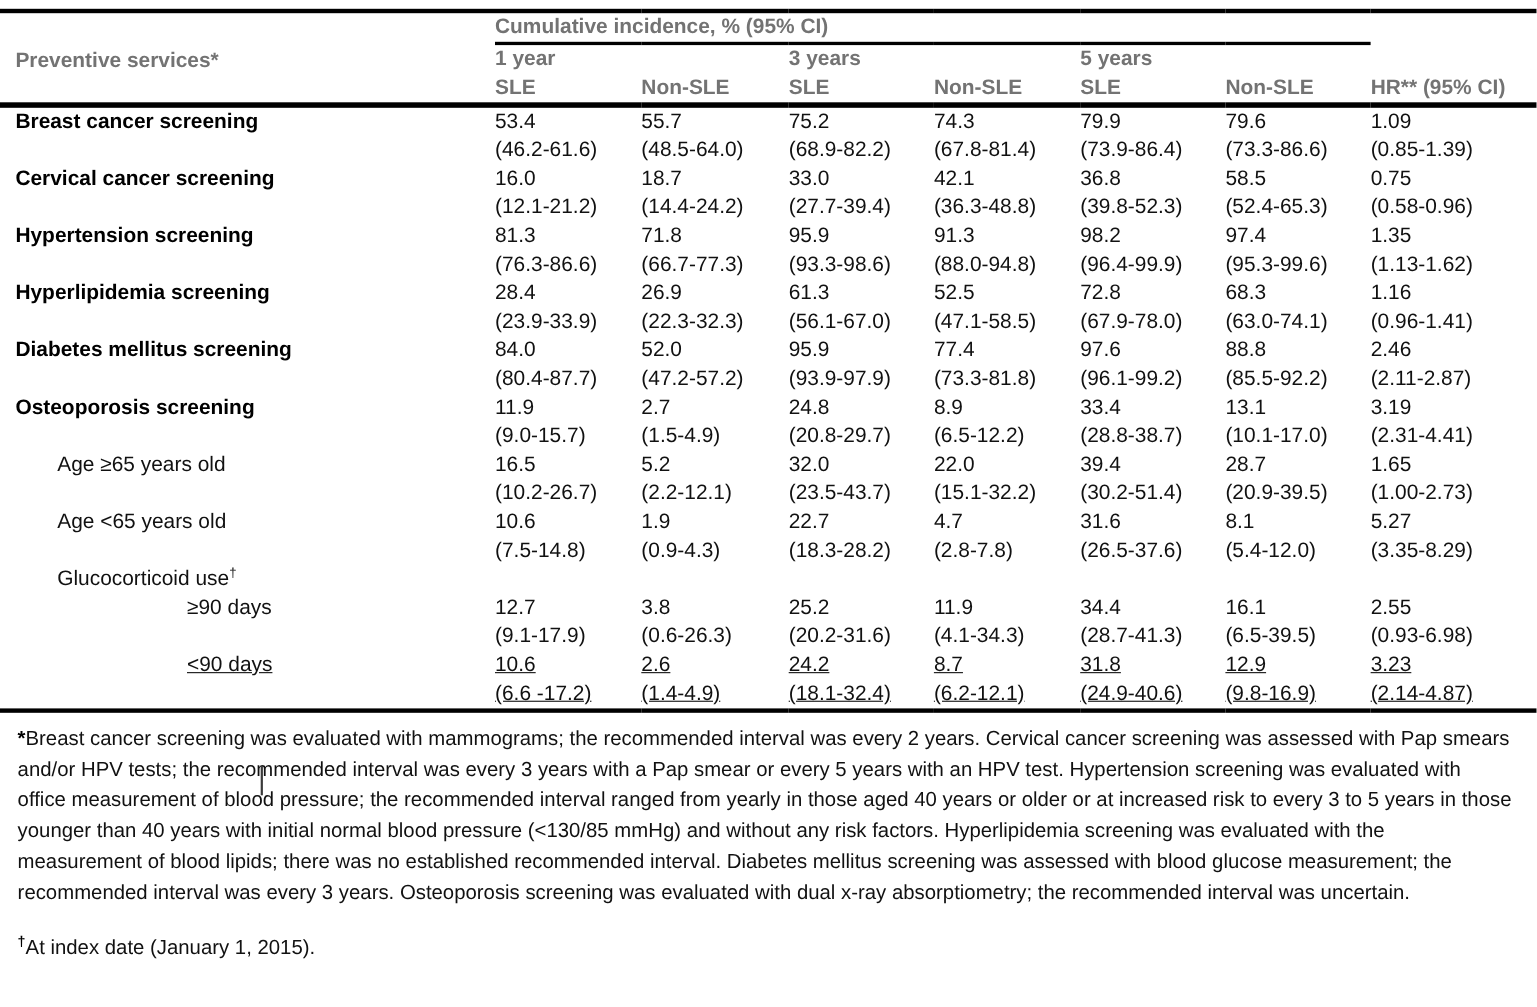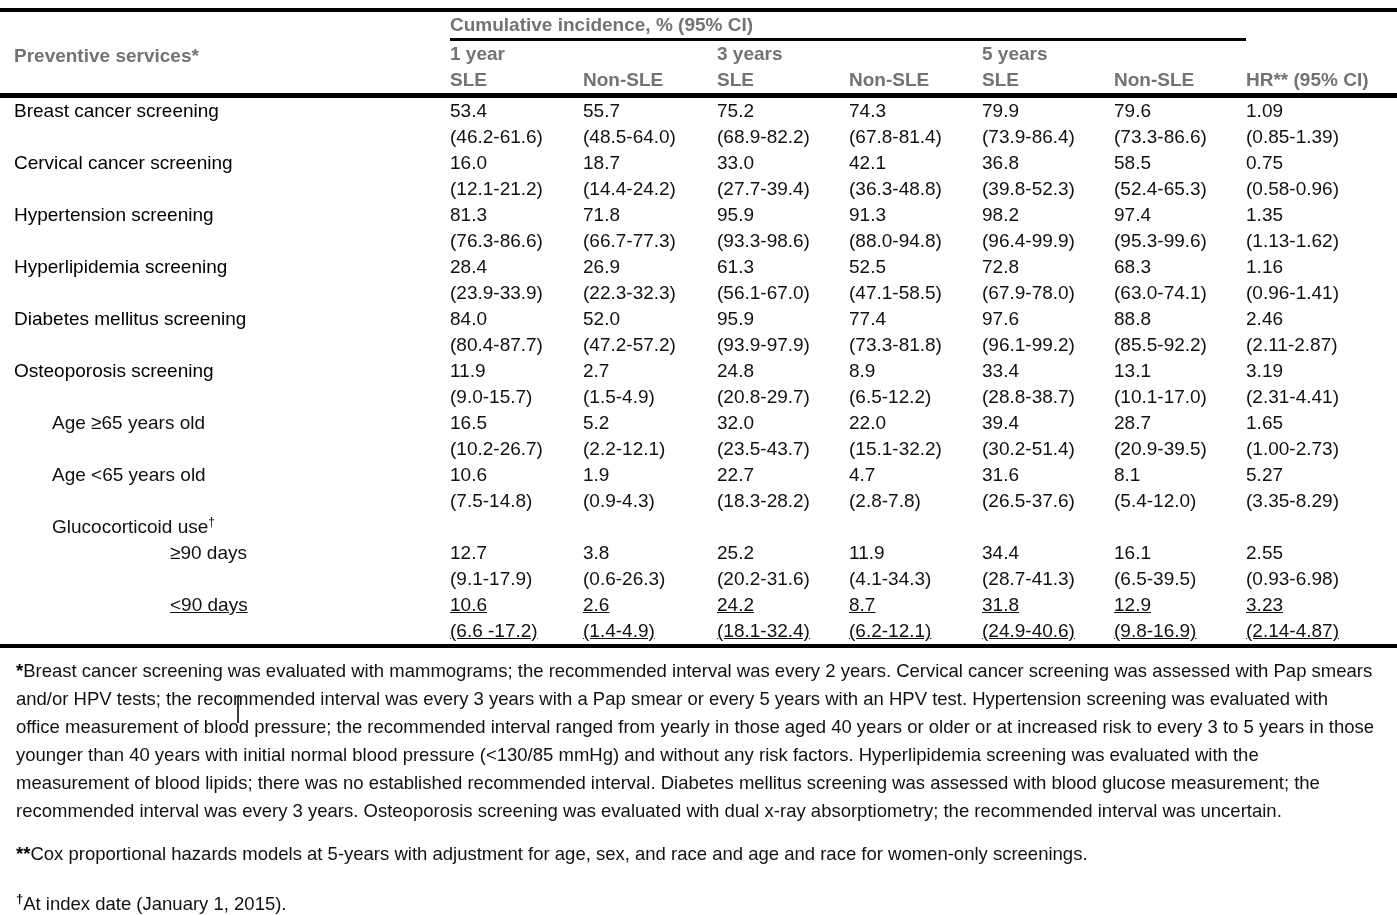--- a/index.html
+++ b/index.html
@@ -18,21 +18,21 @@
   thead th { font-weight:bold; color:#737373; }
   tr.rA > th { border-top:4px solid #000; }
   th.span6 { border-bottom:3px solid #000; }
   th.svc { vertical-align:middle; padding-top:6px; }
   th.hrcol { vertical-align:bottom; }
   tr.rC th { border-bottom:5px solid #000; }
   th.svc, th.hrcol { border-bottom:5px solid #000; }
   .c0 { padding-left:14px; }
   td.lbl.i1 { padding-left:52px; }
   td.lbl.i2 { padding-left:170px; }
-  td.b { font-weight:normal; color:#000; }
+  td.b { font-weight:bold; color:#000; }
   tbody tr:last-child td { border-bottom:4px solid #000;text-decoration:underline; }
   sup.dag { font-size:12px; line-height:0; }
   
   .footnotes { padding:0 10px 0 4px; font-size:18.5px; line-height:28px; color:#111; }
   .footnotes p { margin:12px; }
   .footnotes p.f1 { margin-top:9px; }
   .footnotes p.f2 { margin-top:15px; }
   .footnotes p.f3 { margin-top:17px; }
   .marker { font-weight:bold; color:#000; }
   .marker.sup { vertical-align:super; font-size:13px; }
@@ -394,18 +394,17 @@
           <td>
             <div>3.23</div>
             <div>(2.14-4.87)</div>
           </td>
         </tr>
       </tbody>
   </table>
 
   <div class="footnotes">
       <p class="f1"><span class="marker">*</span><span>Breast cancer screening was evaluated with mammograms; the recommended interval was every 2 years. Cervical cancer screening was assessed with Pap smears and/or HPV tests; the recommended interval was every 3 years with a Pap smear or every 5 years with an HPV test. Hypertension screening was evaluated with office measurement of blood pressure; the recommended interval ranged from yearly in those aged 40 years or older or at increased risk to every 3 to 5 years in those younger than 40 years with initial normal blood pressure (&lt;130/85 mmHg) and without any risk factors. Hyperlipidemia screening was evaluated with the measurement of blood lipids; there was no established recommended interval. Diabetes mellitus screening was assessed with blood glucose measurement; the recommended interval was every 3 years. Osteoporosis screening was evaluated with dual x-ray absorptiometry; the recommended interval was uncertain.</span></p>
-      <p class="f2"><span class="marker">**</span><span>Cox proportional hazards models at 5-years with adjustment for age, sex, and race and age and race for women-only screenings.</span></p>
       <p class="f3"><span class="marker sup">†</span><span>At index date (January 1, 2015).</span></p>
     </div>
 
   <div class="caret"></div>
 </div>
 
 </body></html>

